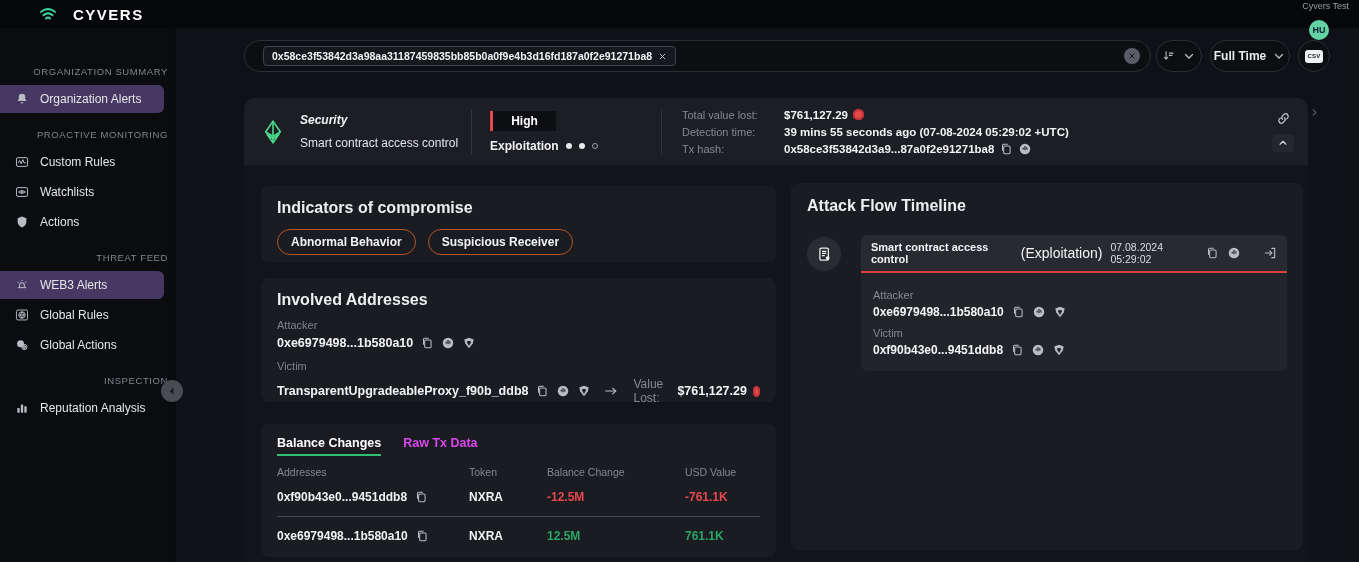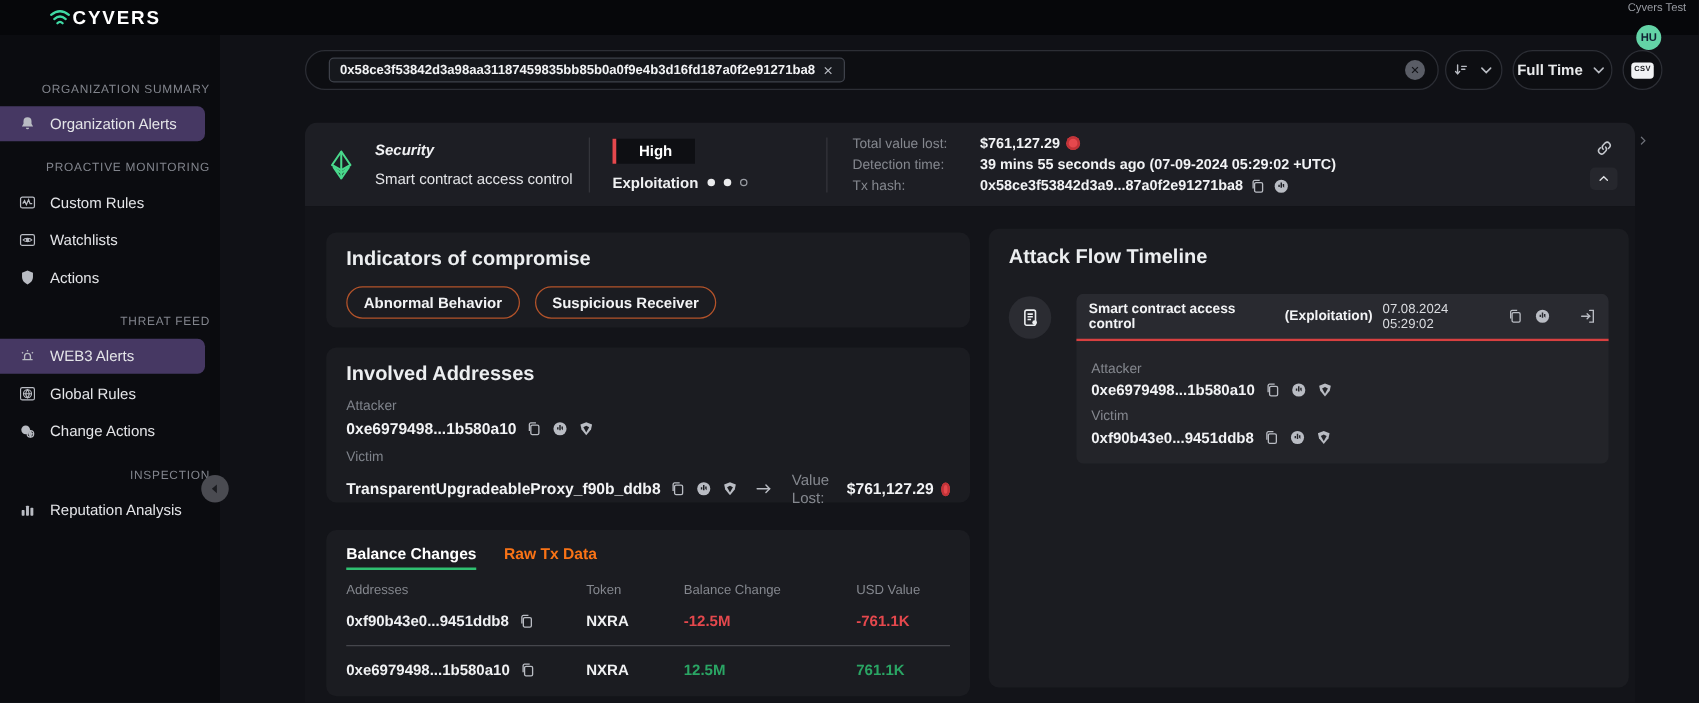--- a/index.html
+++ b/index.html
@@ -3,21 +3,21 @@
 <meta charset="utf-8">
 <style>
   * { margin:0; padding:0; box-sizing:border-box; }
   html,body { width:1359px; height:562px; overflow:hidden; }
   body { font-family:"Liberation Sans", "DejaVu Sans", sans-serif; background:#101116; color:#e8e9eb; position:relative; }
   .icon { display:inline-flex; align-items:center; justify-content:center; color:#b9bcc3; flex:none; }
   .icon svg { width:14px; height:14px; }
 
   
   #topbar { position:absolute; top:0; left:0; width:1359px; height:28px; background:#06070a; display:flex; align-items:center; justify-content:space-between; padding:0 10px 0 38px; z-index:5; }
-  .brand { display:flex; align-items:center; gap:0; }
+  .brand { display:flex; align-items:center; gap:15px; }
   .brand .logo-swirl svg { width:20px; height:20px; }
   .brand-name { font-size:15px; font-weight:bold; letter-spacing:1.5px; color:#fff; }
   .userblock { display:flex; align-items:center; gap:8px;flex-direction:column; }
   .usertext { text-align:right; line-height:1.15; }
   .username { font-size:11px; font-weight:bold; color:#fff; }
   .userorg { font-size:9px; color:#9a9da4; }
   .avatar { width:20px; height:20px; border-radius:50%; background:#63d3a6; color:#123; font-size:9px; font-weight:bold; display:flex; align-items:center; justify-content:center; }
 
   
   #sidebar { position:absolute; top:28px; left:0; width:168px; bottom:0; background:#0b0c10; padding-top:38px; }
@@ -82,39 +82,39 @@
   .chip-row { display:flex; gap:12px; margin-top:12px; }
   .ioc-chip { border:1px solid #b4532a; border-radius:14px; padding:5px 13px; font-size:12px; font-weight:bold; color:#f2f3f5; }
   #involved-card { left:17px; top:113px; width:515px; height:124px; padding:13px 16px; }
   .addr-label { font-size:11px; color:#7f838b; margin-top:10px; }
   .addr-row { display:flex; align-items:center; gap:7px; margin-top:5px; font-size:12.5px; font-weight:bold; color:#f2f3f5; }
   .addr-row .icon { cursor:pointer; }
   .value-lost { display:flex; align-items:center; gap:6px; margin-left:8px; }
   .value-lost-label { font-size:12px; color:#85888f; font-weight:normal; }
   #balance-card { left:17px; top:259px; width:515px; height:133px; padding:12px 16px; }
   .tabs { display:flex; gap:22px; }
-  .tab { font-size:12.5px; font-weight:bold; color:#f97316; cursor:pointer; padding-bottom:4px; }
+  .tab { font-size:12.5px; font-weight:bold; color:#d946ef; cursor:pointer; padding-bottom:4px; }
   .tab.active { color:#fff; border-bottom:2px solid #2fbf71; }
   .bal-grid { display:grid; grid-template-columns:192px 78px 138px 1fr; align-items:center; }
   .bal-head { margin-top:10px; font-size:10.5px; color:#84878e; }
   .bal-row { margin-top:12px; font-size:12px; font-weight:bold; color:#f0f1f3; }
   .bal-row.sep { border-top:1px solid #45464c; padding-top:12px; }
   .cell-addr { display:flex; align-items:center; gap:7px; }
   .neg { color:#e5484d; }
   .pos { color:#2aa564; }
 
   
   #timeline-card { left:547px; top:18px; width:512px; height:367px; padding:14px 16px; }
   .tl-row { display:flex; margin-top:20px; gap:20px; }
   .tl-node { width:34px; height:34px; border-radius:50%; background:#2b2c32; display:flex; align-items:center; justify-content:center; margin-top:2px; }
   .tl-node svg { width:17px; height:17px; color:#eceef0; }
   .tl-event { flex:1; border-radius:6px; overflow:hidden; }
   .tl-event-head { background:#292a30; border-bottom:2px solid #d84040; display:flex; align-items:center; gap:8px; padding:6px 10px; }
   .tl-event-title { font-size:11px; font-weight:bold; color:#f2f3f5; }
-  .tl-event-phase { font-size:11px; font-weight:bold; color:#f2f3f5; }
+  .tl-event-phase { font-size:14px; font-weight:normal; color:#f2f3f5; }
   .tl-event-time { font-size:10.5px; color:#dadce0; margin-left:auto; }
   .tl-event-body { background:#232429; padding:8px 12px 14px; }
   .tl-addr-label { font-size:11px; color:#85888f; margin-top:8px; }
   .tl-addr-row { display:flex; align-items:center; gap:7px; margin-top:4px; font-size:12px; font-weight:bold; color:#f2f3f5; }
   .export-btn { cursor:pointer; }
 </style>
 </head>
 <body>
 
 <header id="topbar">
@@ -202,21 +202,21 @@
     <span>Global Rules</span>
   </div>
   <div class="side-item">
     <span class="icon">
       <svg viewBox="0 0 24 24" fill="none" stroke="currentColor" stroke-width="1.7">
           <circle cx="9.5" cy="10" r="6" fill="currentColor" stroke="none"></circle>
           <circle cx="16" cy="15.5" r="4.5"></circle>
           <path d="M12 15.5h8M16 11.5c-1.6 2.4-1.6 5.6 0 8c1.6-2.4 1.6-5.6 0-8z"></path>
         </svg>
     </span>
-    <span>Change Actions</span>
+    <span>Global Actions</span>
   </div>
 
   <div class="side-section-title">INSPECTION</div>
   <div class="side-item">
     <span class="icon">
       <svg viewBox="0 0 24 24" fill="currentColor">
           <rect x="4" y="12" width="4" height="8" rx="1"></rect>
           <rect x="10" y="6" width="4" height="14" rx="1"></rect>
           <rect x="16" y="9" width="4" height="11" rx="1"></rect>
         </svg>
@@ -330,21 +330,21 @@
       <div class="sum-fields">
         <div class="field-row">
           <span class="field-label">Total value lost:</span>
           <span class="field-value">
             <span>$761,127.29</span>
             <span class="red-badge"></span>
           </span>
         </div>
         <div class="field-row">
           <span class="field-label">Detection time:</span>
-          <span class="field-value">39 mins 55 seconds ago (07-09-2024 05:29:02 +UTC)</span>
+          <span class="field-value">39 mins 55 seconds ago (07-08-2024 05:29:02 +UTC)</span>
         </div>
         <div class="field-row">
           <span class="field-label">Tx hash:</span>
           <span class="field-value">
             <span>0x58ce3f53842d3a9...87a0f2e91271ba8</span>
             <span class="icon">
               <svg viewBox="0 0 24 24" fill="none" stroke="currentColor" stroke-width="1.8">
                   <rect x="8" y="7" width="11" height="13" rx="2"></rect>
                   <path d="M6 15V6a2 2 0 0 1 2-2h7"></path>
                 </svg>

